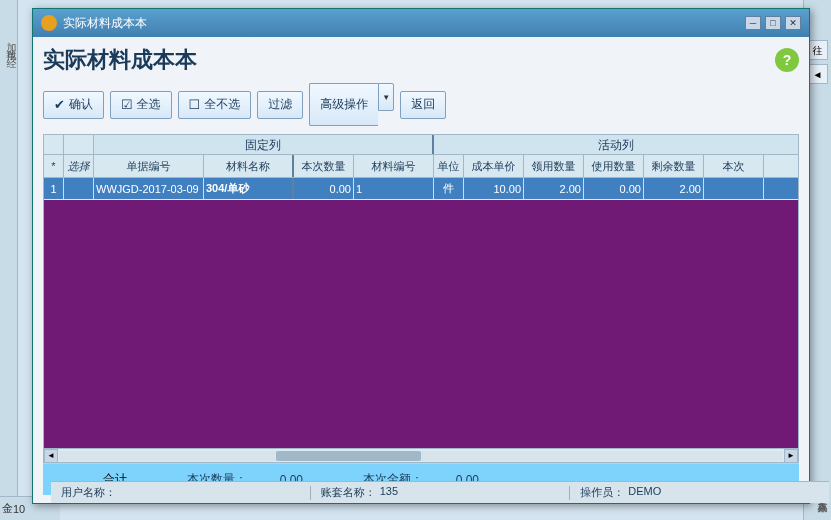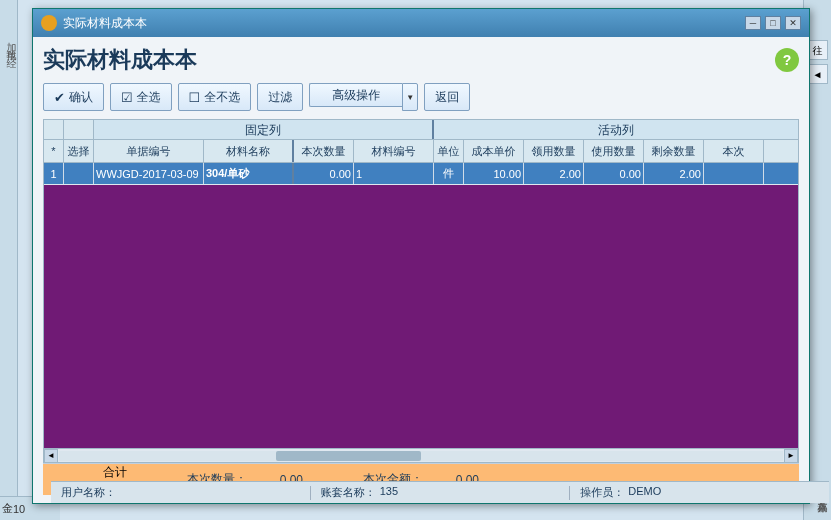--- a/index.html
+++ b/index.html
@@ -192,22 +192,22 @@
     .toolbar-btn .icon {
       font-size: 13px;
     }
 
     .advanced-btn-group {
       display: flex;
       align-items: stretch;
     }
 
     .advanced-btn-main {
-      height: 24px;
-      padding: 0 22px;
+      height: 43px;
+      padding: 0 10px;
       border: 1px solid #80a0c0;
       border-right: none;
       background: linear-gradient(to bottom, #f0f8ff, #d8e8f8);
       border-radius: 2px 0 0 2px;
       cursor: pointer;
       font-size: 12px;
       color: #1a3a5a;
       display: flex;
       align-items: center;
     }
@@ -287,21 +287,21 @@
       white-space: nowrap;
       overflow: hidden;
     }
 
     .col-header.fixed-divider {
       border-right: 2px solid #6080a0;
     }
 
     
     .col-seq { width: 20px; min-width: 20px; }
-    .col-select { width: 30px; min-width: 30px; }
+    .col-select { width: 30px; min-width: 30px; font-style: italic; }
     .col-docno { width: 110px; min-width: 110px; }
     .col-matname { width: 90px; min-width: 90px; }
     .col-qty { width: 60px; min-width: 60px; }
     .col-matcode { width: 80px; min-width: 80px; }
     .col-unit { width: 30px; min-width: 30px; }
     .col-unitcost { width: 60px; min-width: 60px; }
     .col-claimed { width: 60px; min-width: 60px; }
     .col-used { width: 60px; min-width: 60px; }
     .col-remain { width: 60px; min-width: 60px; }
     .col-current { width: 60px; min-width: 60px; }
@@ -389,23 +389,24 @@
       width: 20%;
       height: 100%;
       background: #a0b8c8;
       border-radius: 2px;
     }
 
     
     .footer-sum {
       height: 32px;
       display: flex;
+      align-items: center;
       padding: 0 60px;
       gap: 60px;
-      background: #fdba74;
+      background: #7dd3fc;
       border-top: 1px solid #c0d0e0;
       flex-shrink: 0;
     }
 
     .sum-item {
       display: flex;
       align-items: center;
       gap: 6px;
       font-size: 12px;
       color: #1a3a5a;

